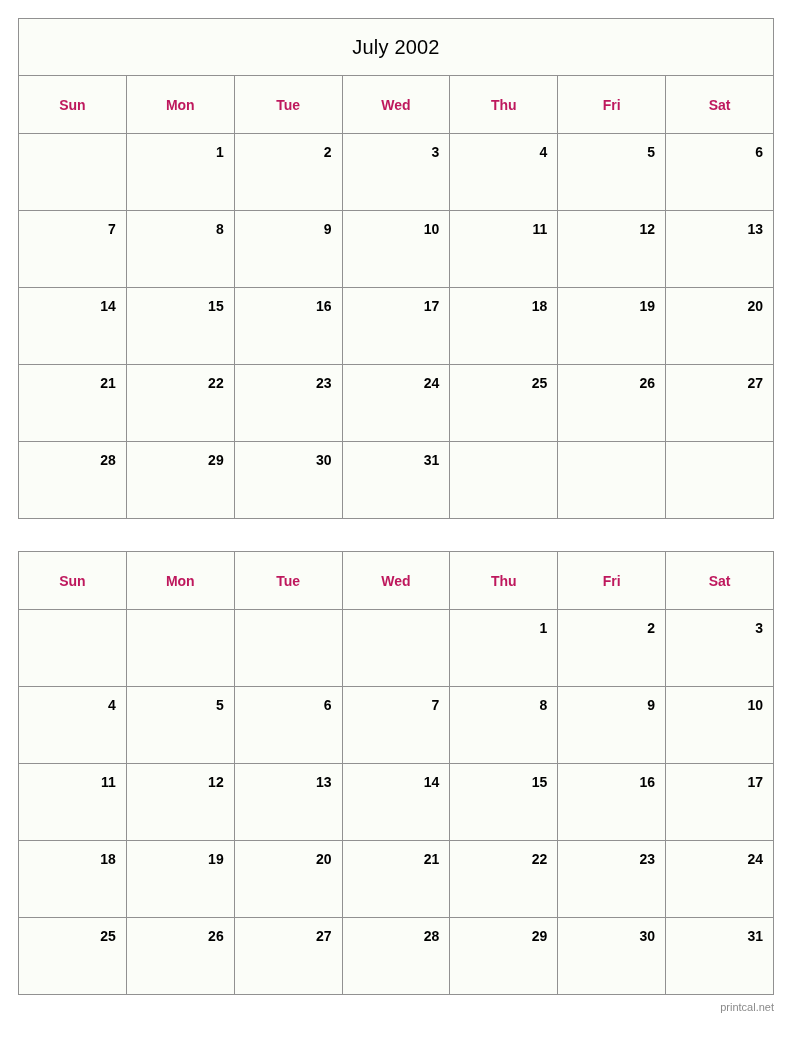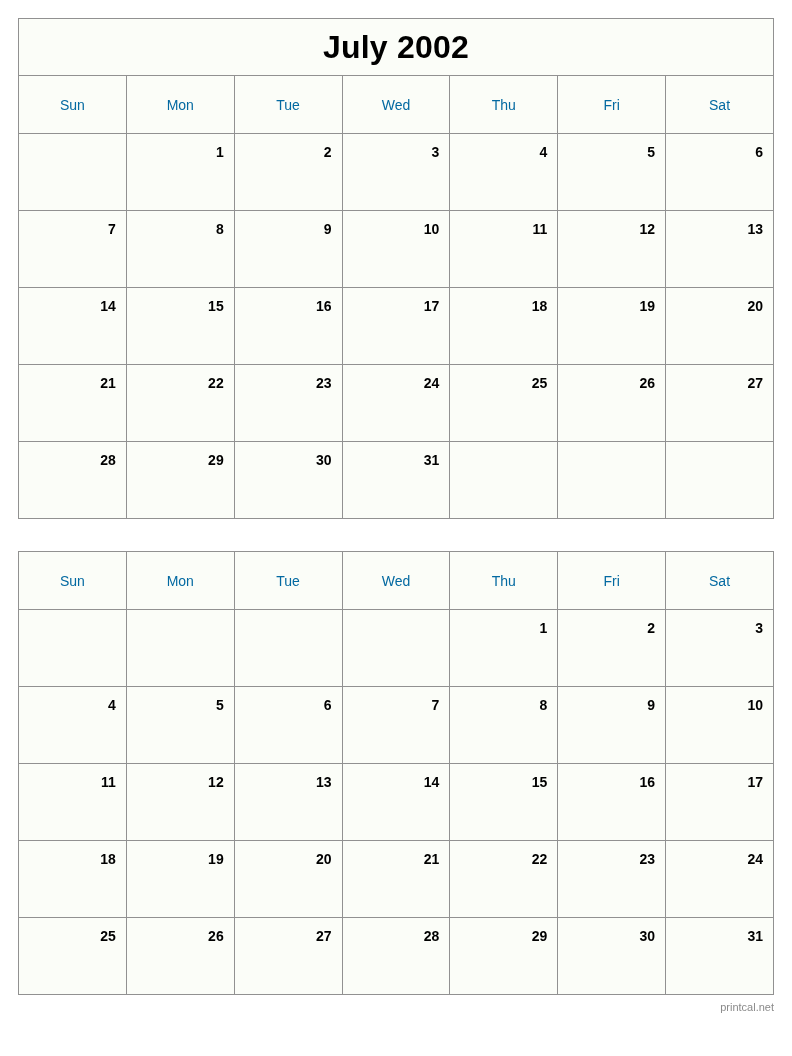--- a/index.html
+++ b/index.html
@@ -32,33 +32,33 @@
   }
   .cal td, .cal th {
     border: 1px solid #919191;
     background: #fbfdf8;
     padding: 0;
   }
   .month-title {
     height: 56px;
     text-align: center;
     vertical-align: middle;
-    font-size: 32px;
-    font-weight: bold;
+    font-size: 20px;
+    font-weight: normal;
     font-family: "Liberation Sans Narrow", "Liberation Sans", sans-serif;
     letter-spacing: 0.2px;
     color: #000000;
     padding: 0 0 2px 0;
   }
   .dow {
     height: 57px;
     vertical-align: middle;
     font-size: 14px;
-    font-weight: normal;
-    color: #0369a1;
+    font-weight: bold;
+    color: #be185d;
   }
   .day {
     height: 76px;
     vertical-align: top;
     text-align: right;
   }
   .day-num {
     display: block;
     font-size: 14px;
     font-weight: bold;

